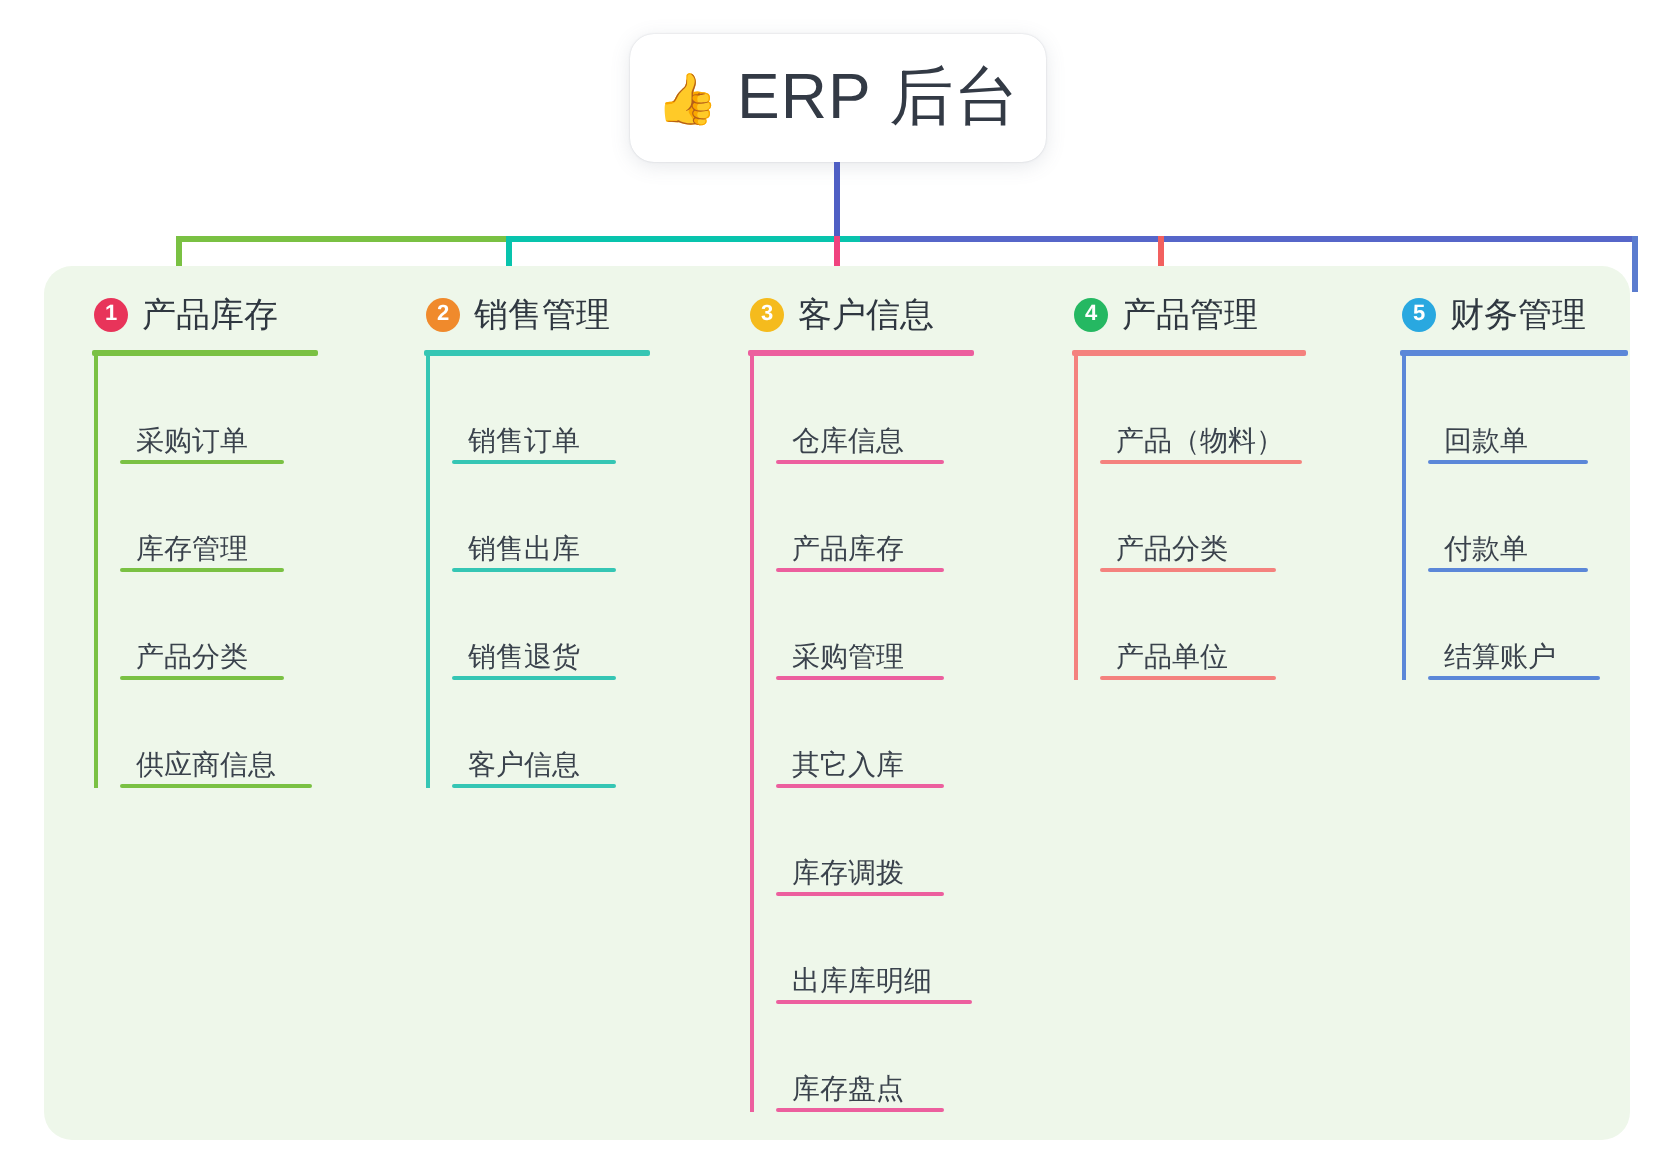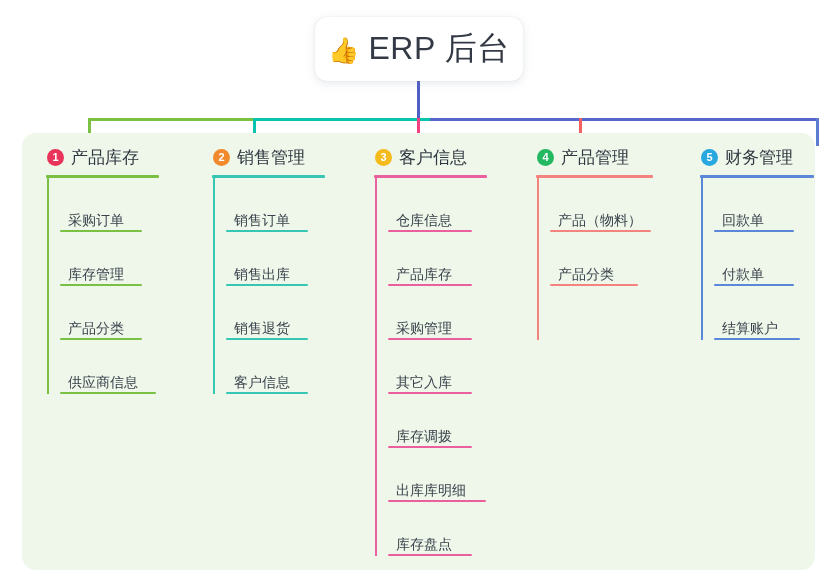--- a/index.html
+++ b/index.html
@@ -262,20 +262,24 @@
         <div class="col-items" style="height: 162px;">
           <div class="spine" style="background: rgb(244, 130, 126); height: 162px;"></div>
           <div class="item">
             <span class="item-label">产品（物料）</span>
             <div class="item-rule" style="background: rgb(244, 130, 126); width: 101px;"></div>
           </div>
           <div class="item">
             <span class="item-label">产品分类</span>
             <div class="item-rule" style="background: rgb(244, 130, 126); width: 88px;"></div>
           </div>
+          <div class="item">
+            <span class="item-label">产品单位</span>
+            <div class="item-rule" style="background: rgb(244, 130, 126); width: 88px;"></div>
+          </div>
         </div>
       </div>
       <div class="col" style="left: 688px; width: 150px;">
         <div class="col-head">
           <span class="badge" style="background: rgb(41, 168, 224);">5</span>
           <span class="col-title">财务管理</span>
         </div>
         <div class="col-rule" style="background: rgb(91, 135, 216); width: 114px; margin-left: 12px;"></div>
         <div class="col-items" style="height: 162px;">
           <div class="spine" style="background: rgb(91, 135, 216); height: 162px;"></div>

